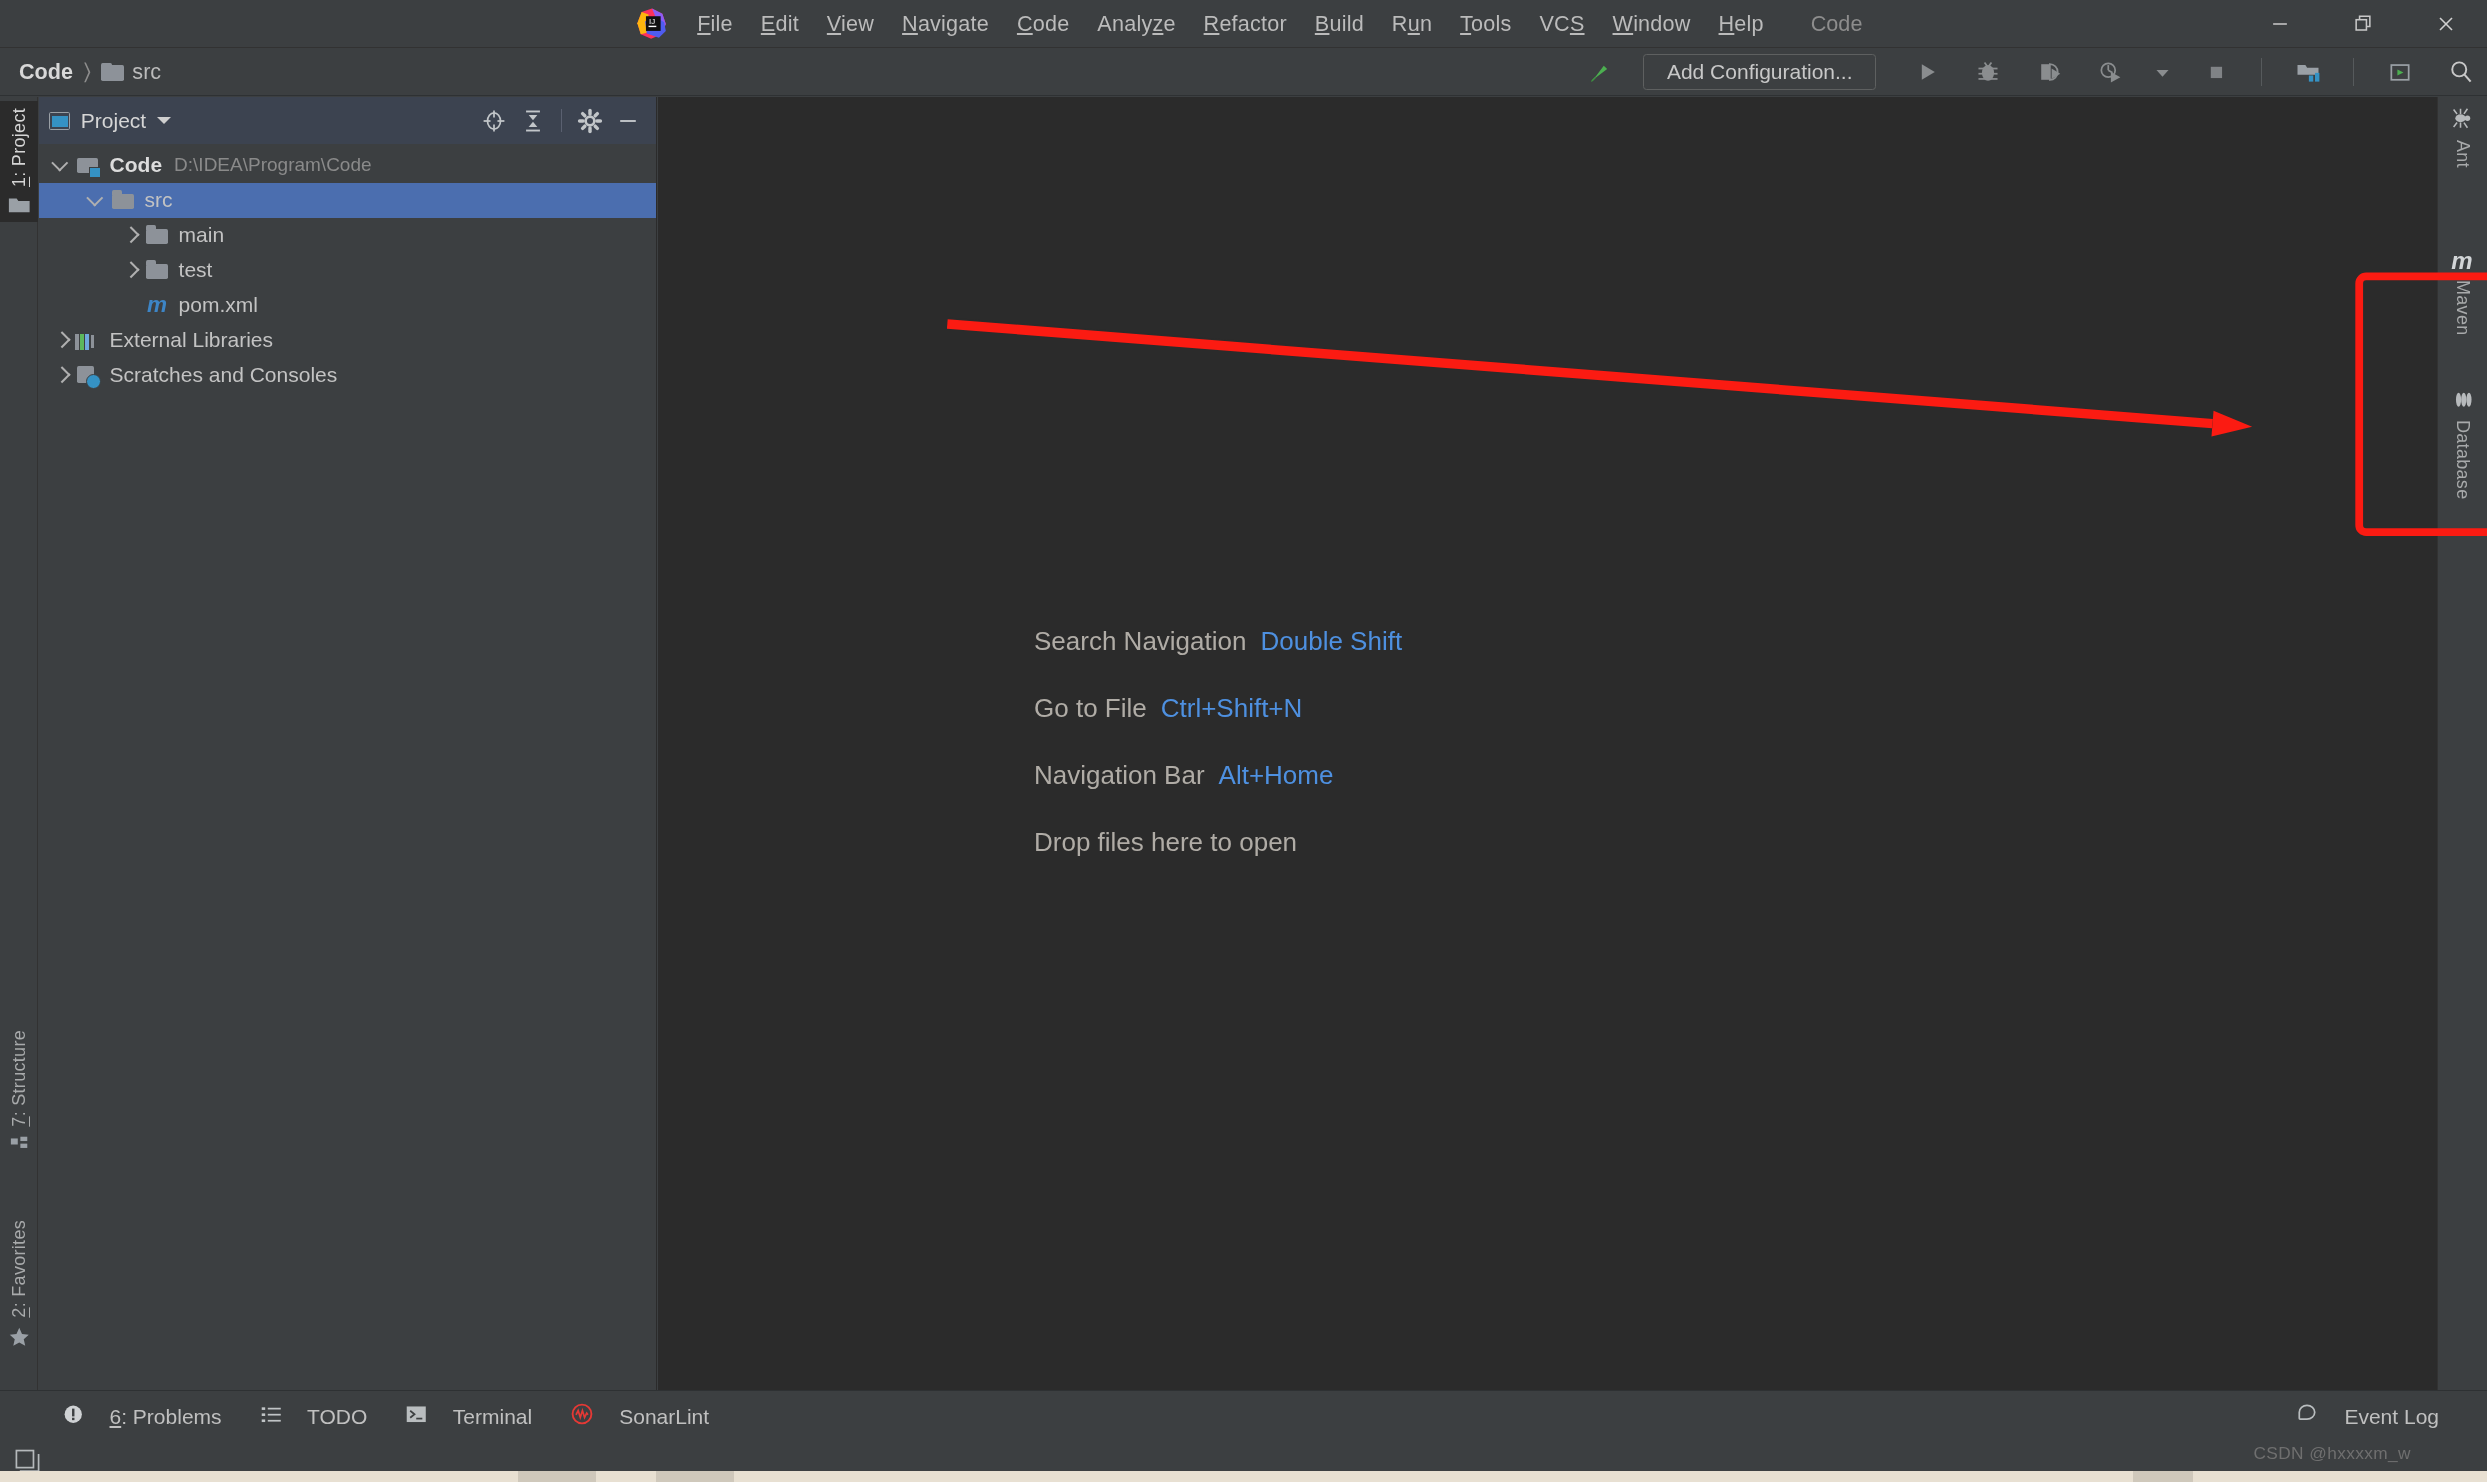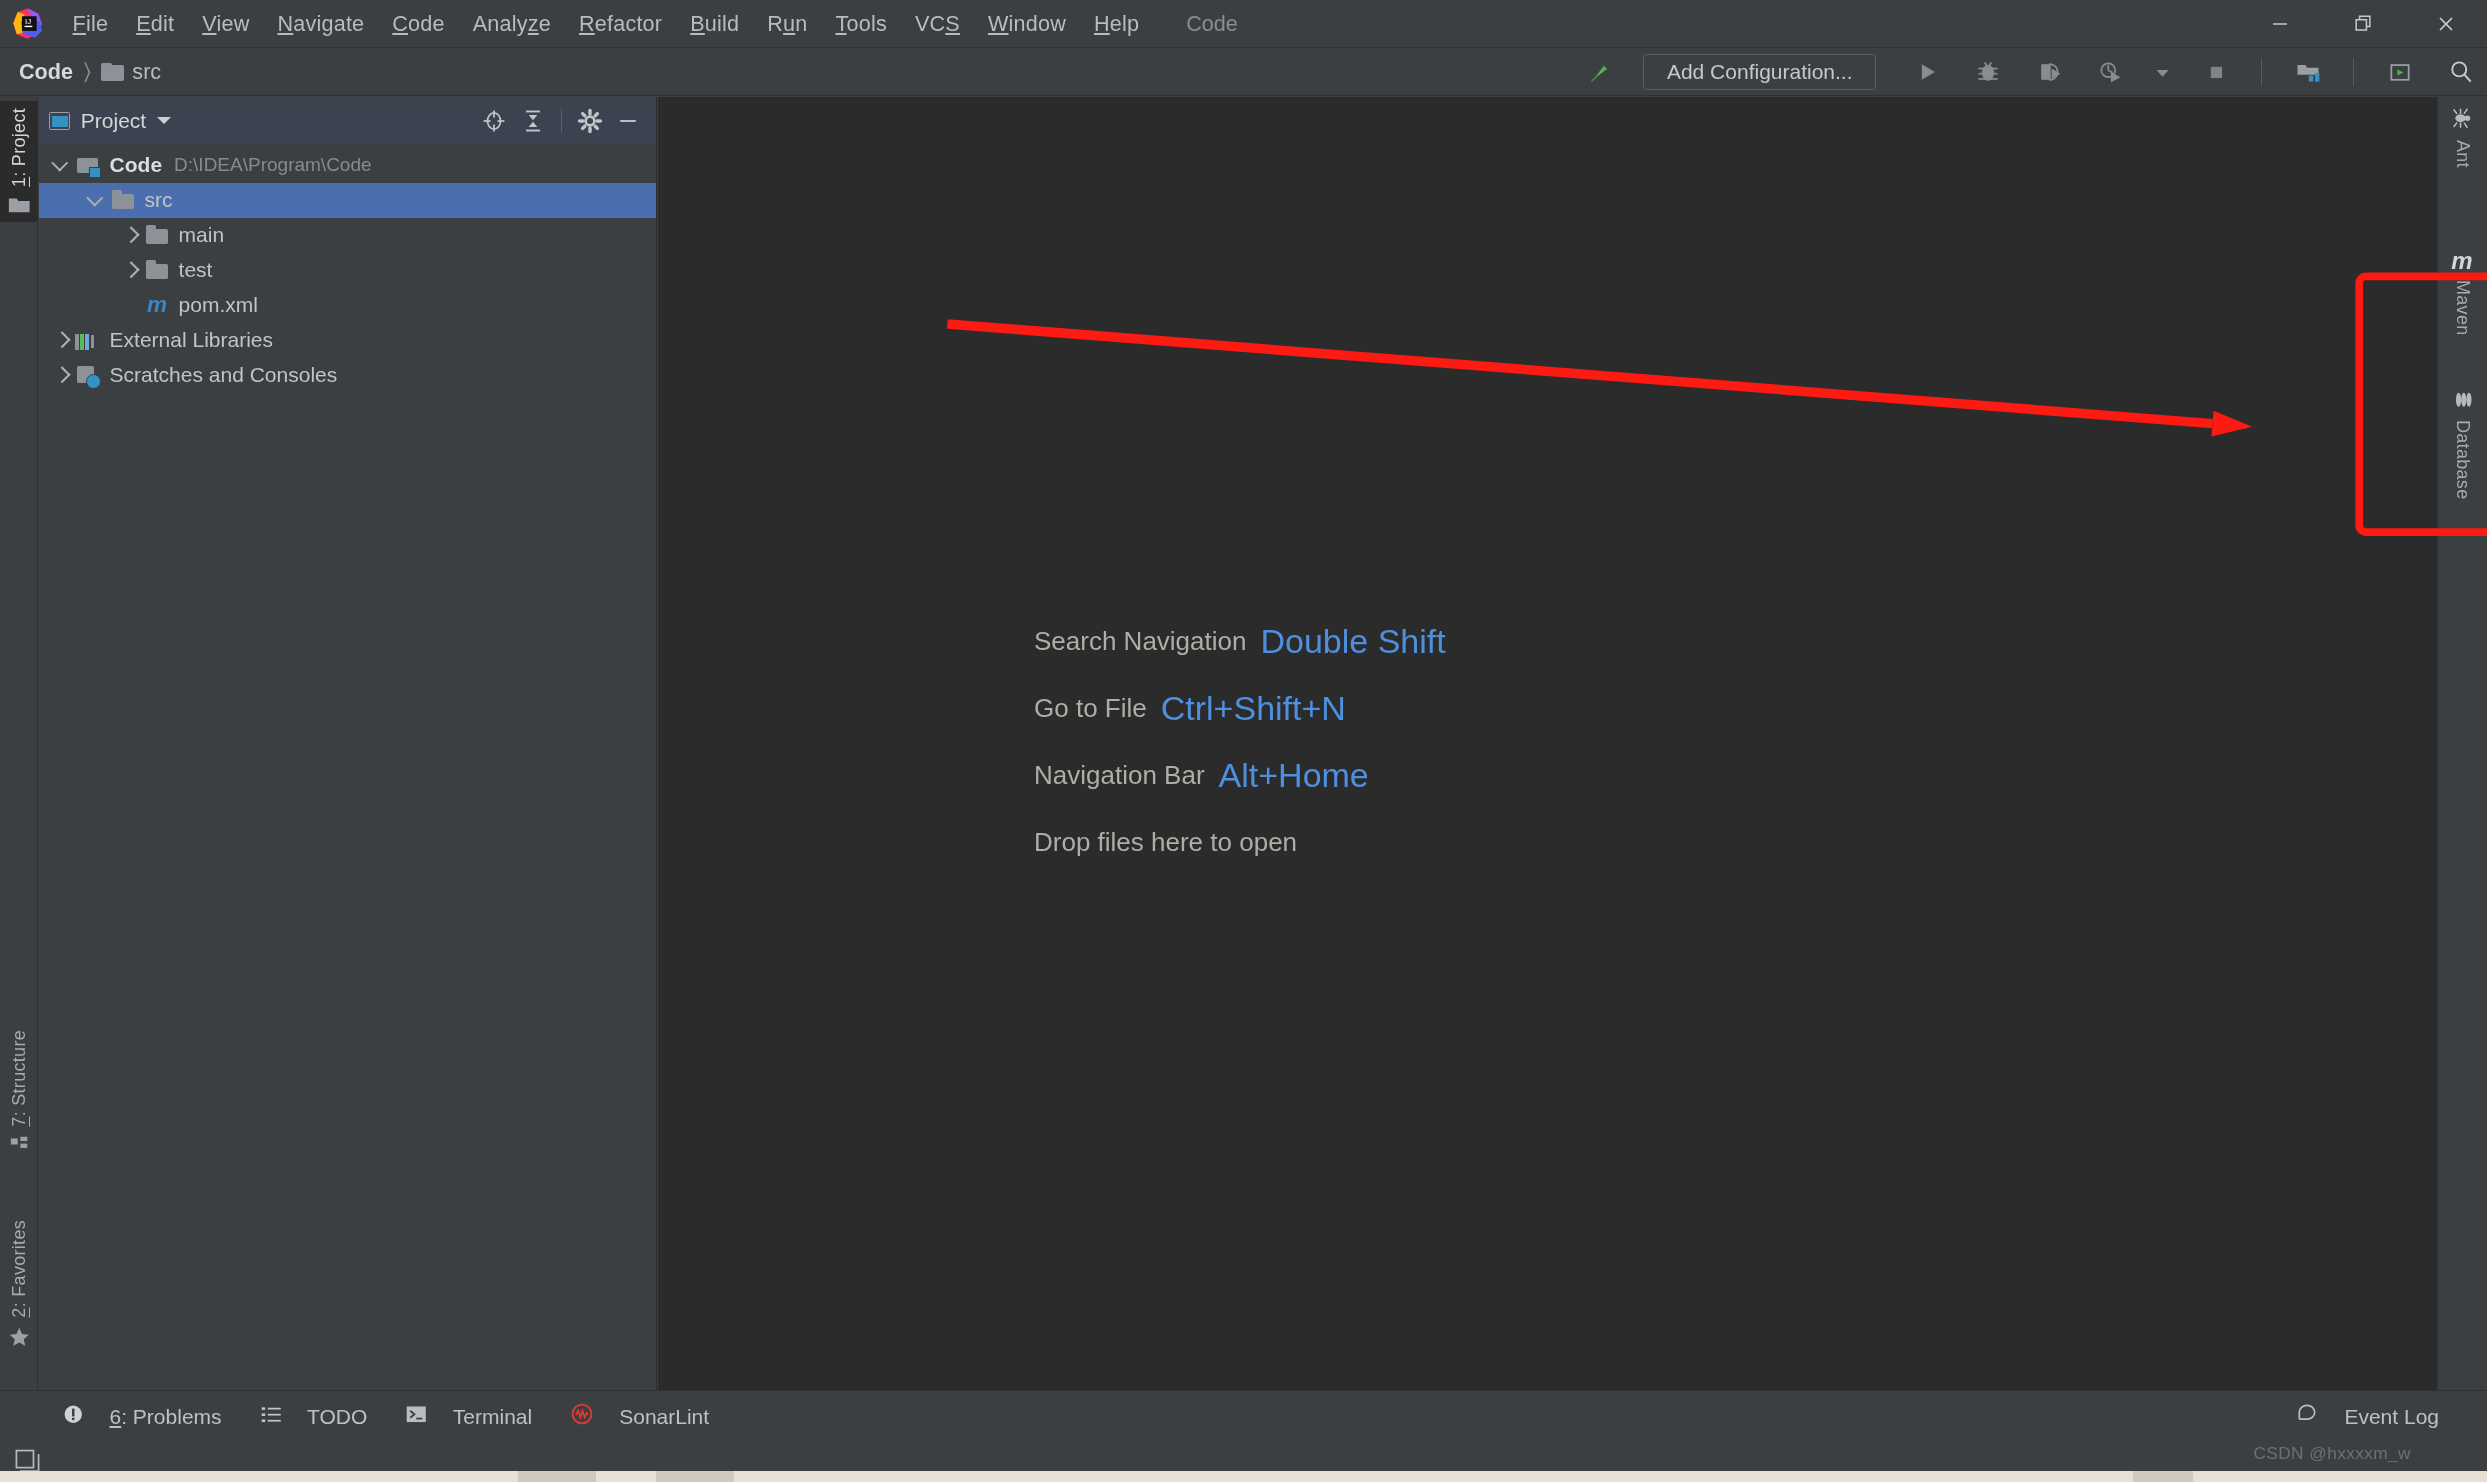--- a/index.html
+++ b/index.html
@@ -14,20 +14,21 @@
     width: 2487px; height: 1483px;
     background: #3c3f41;
   }
 
   
   #titlebar {
     position: absolute; left: 0; top: 0; width: 2487px; height: 48px;
     background: #3c3f41;
     display: flex; align-items: center;
     border-bottom: 0.9px solid #323232;
+    justify-content: center;
   }
   #ij-logo {
     width: 38px; height: 38px; margin-left: 8.6px; flex: none;
     position: relative;
   }
   .menu-items { display: flex; align-items: center; margin-left: 12px; }
   .menu-item {
     color: #bbbbbb; font-size: 21.6px; padding: 3.5px 14px;
     white-space: nowrap; letter-spacing: 0.2px;
   }
@@ -182,21 +183,21 @@
   
   #editor {
     position: absolute; left: 658px; top: 97px; right: 50px; bottom: 92px;
     background: #2b2b2b; overflow: hidden;
   }
   #hints {
     position: absolute; left: 376px; top: 511px;
   }
   .hint-row { height: 67px; display: flex; align-items: center; }
   .hint-label { color: #b0aca6; font-size: 26px; }
-  .hint-key { color: #4e90e0; font-size: 34px; margin-left: 14px; }
+  .hint-key { color: #4e90e0; font-size: 26px; margin-left: 14px; }
 
   
   #annot-svg {
     position: absolute; left: 0; top: 0; width: 2487px; height: 1483px;
     pointer-events: none;
   }
 
   
   #right-stripe {
     position: absolute; right: 0; top: 97px; width: 50px; bottom: 92px;

